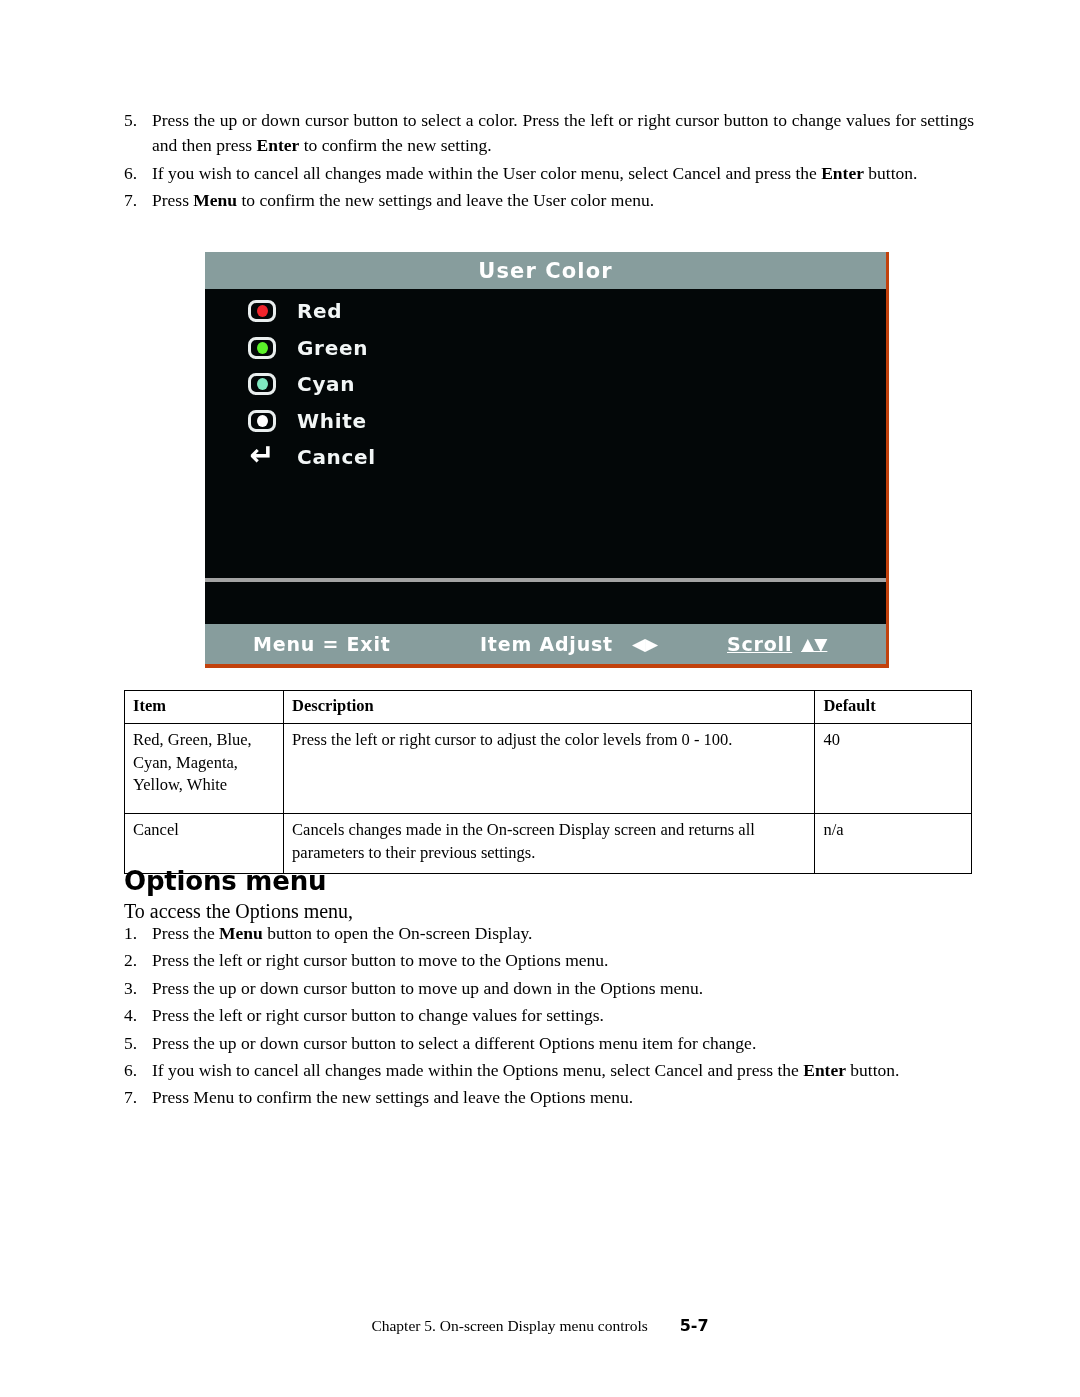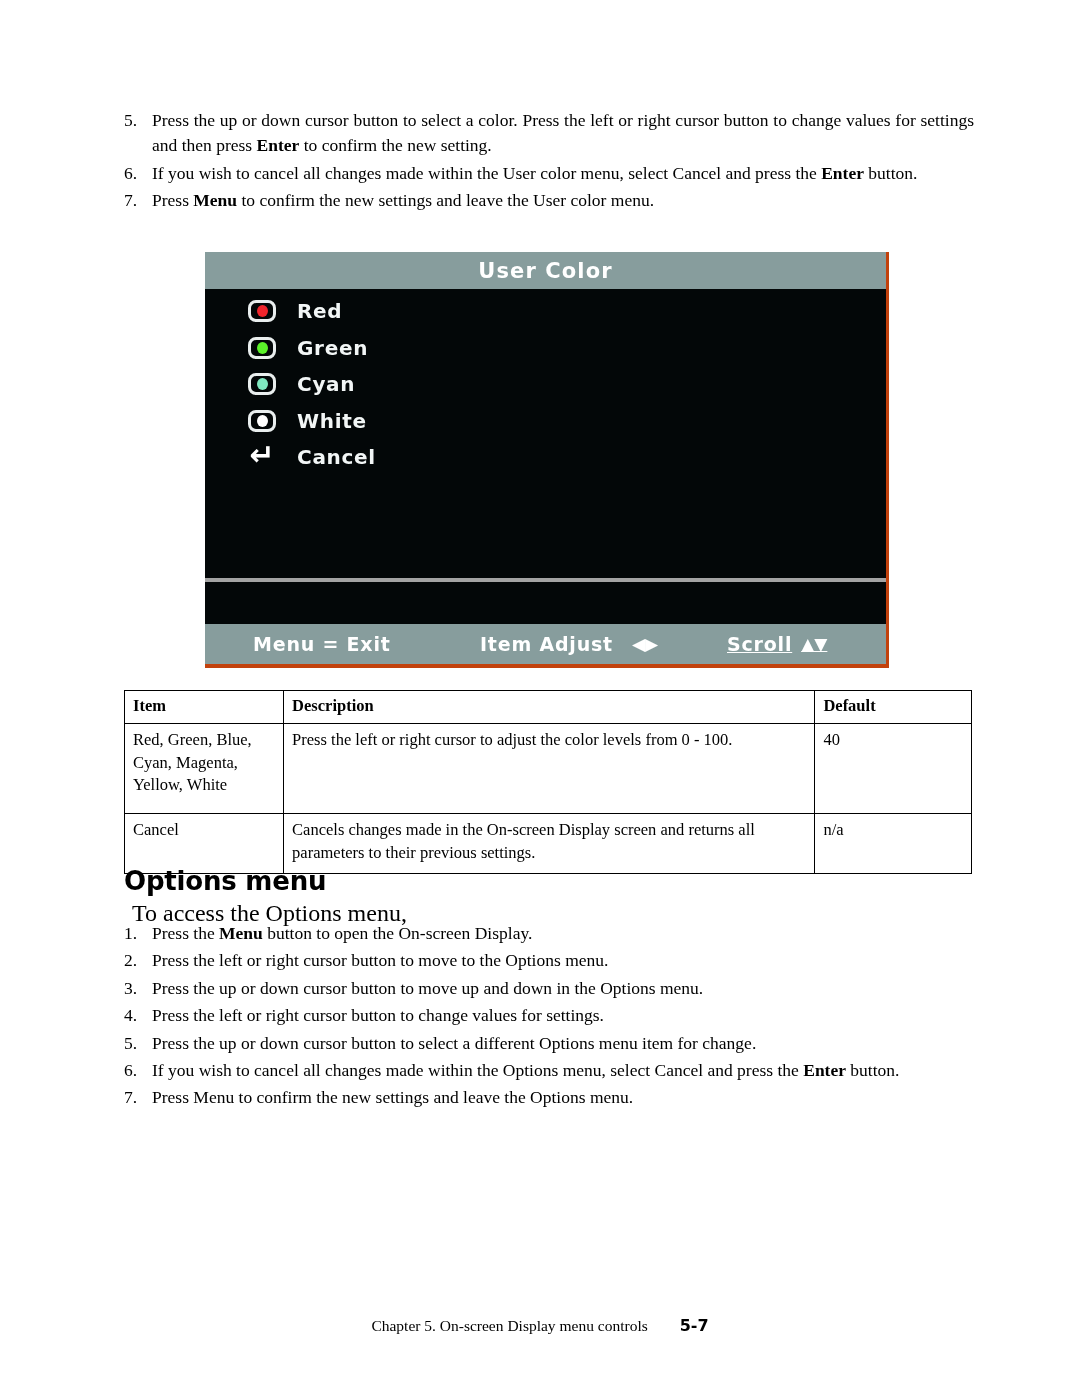--- a/index.html
+++ b/index.html
@@ -190,22 +190,21 @@
     top: 866px;
     font-family: "DejaVu Sans", sans-serif;
     font-size: 26px;
     font-weight: bold;
     letter-spacing: -0.2px;
   }
   .intro {
     position: absolute;
     left: 124px;
     top: 900px;
-    font-size: 24px;
-    margin-left: 8px;
+    font-size: 20px;
   }
 
   
   .footer {
     position: absolute;
     left: 0;
     top: 1316px;
     width: 1080px;
     text-align: center;
     font-size: 15.5px;

